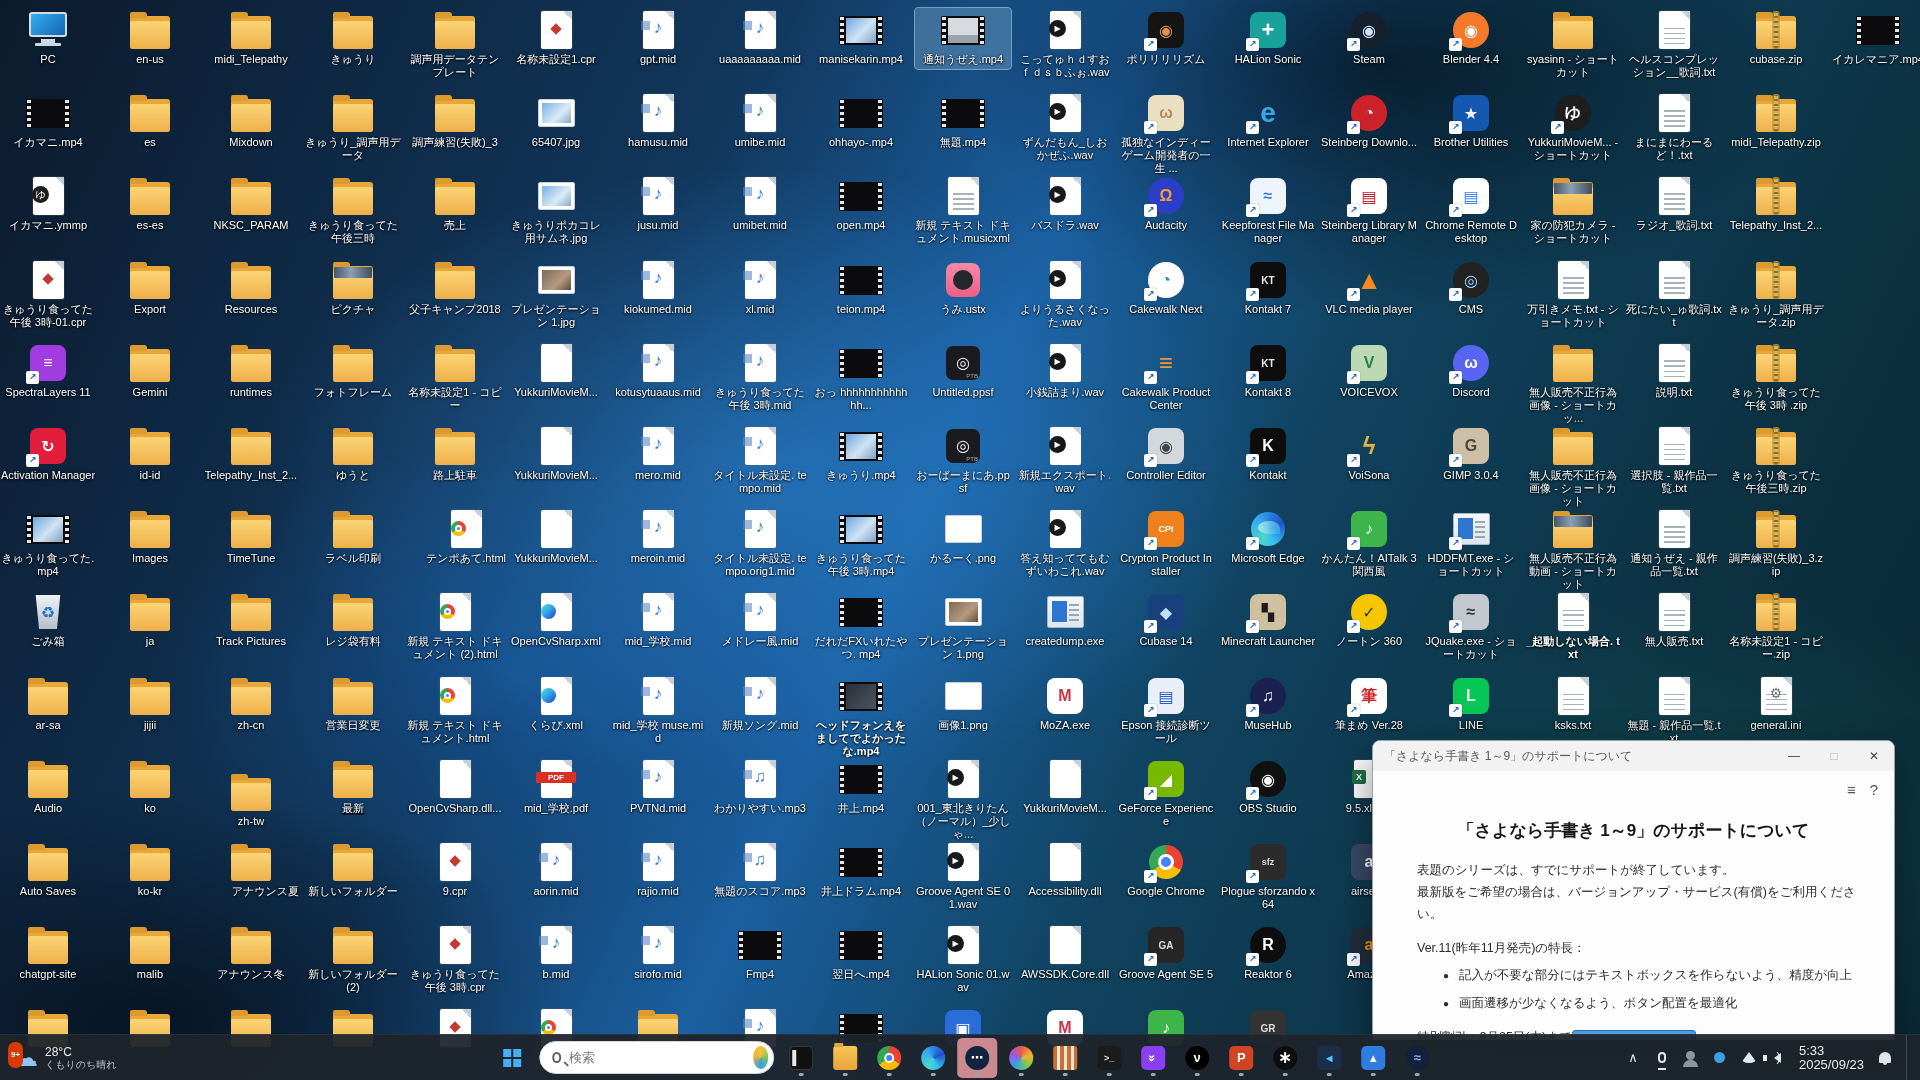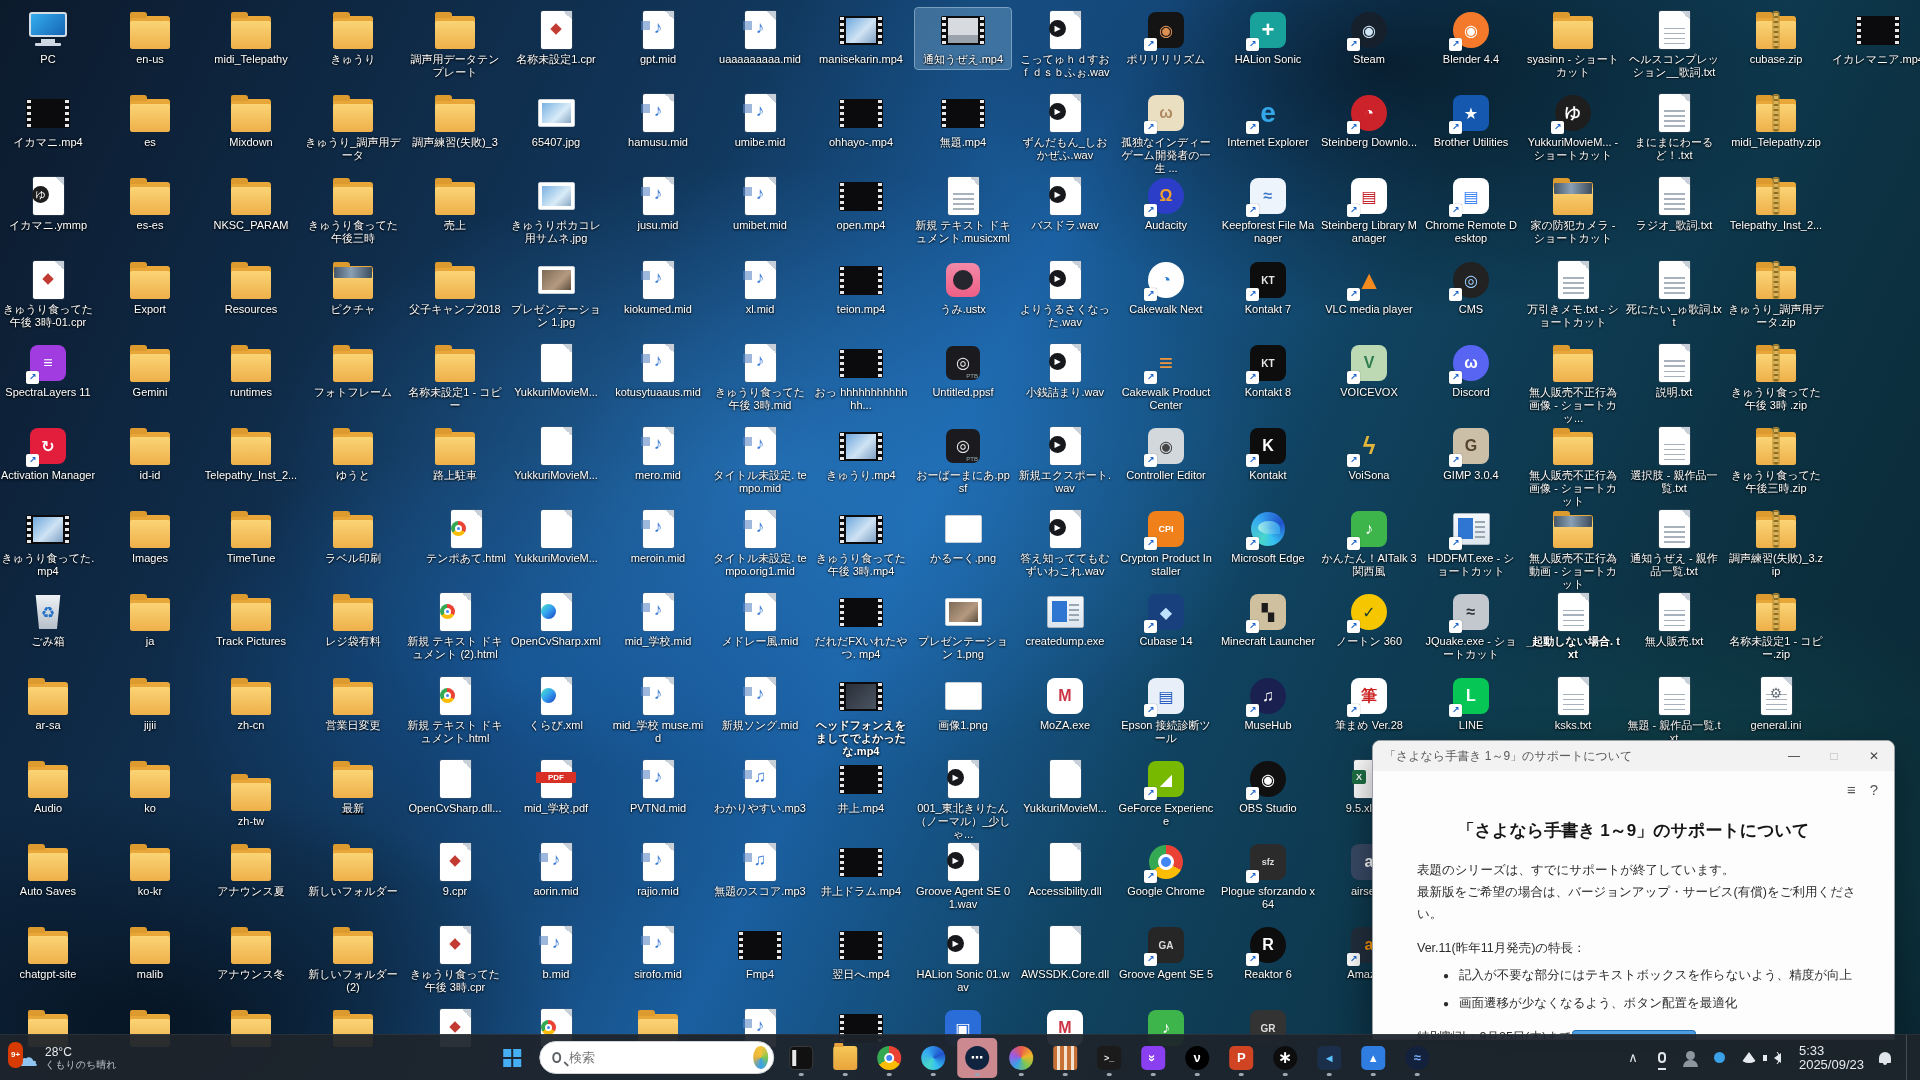--- a/index.html
+++ b/index.html
@@ -1436,21 +1436,21 @@
         <div class="ic-folder"></div>
       </div>
       <div class="lbl">Auto Saves</div>
     </div>
     <div class="ditem" title="ko-kr" style="left: 102px; top: 840px;">
       <div class="ico">
         <div class="ic-folder"></div>
       </div>
       <div class="lbl">ko-kr</div>
     </div>
-    <div class="ditem" title="アナウンス夏" style="left: 203px; top: 840px;">
+    <div class="ditem" title="アナウンス夏" style="left: 203px; top: 840px; text-align: right;">
       <div class="ico">
         <div class="ic-folder"></div>
       </div>
       <div class="lbl">アナウンス夏</div>
     </div>
     <div class="ditem" title="新しいフォルダー" style="left: 305px; top: 840px;">
       <div class="ico">
         <div class="ic-folder"></div>
       </div>
       <div class="lbl">新しいフォルダー</div>

